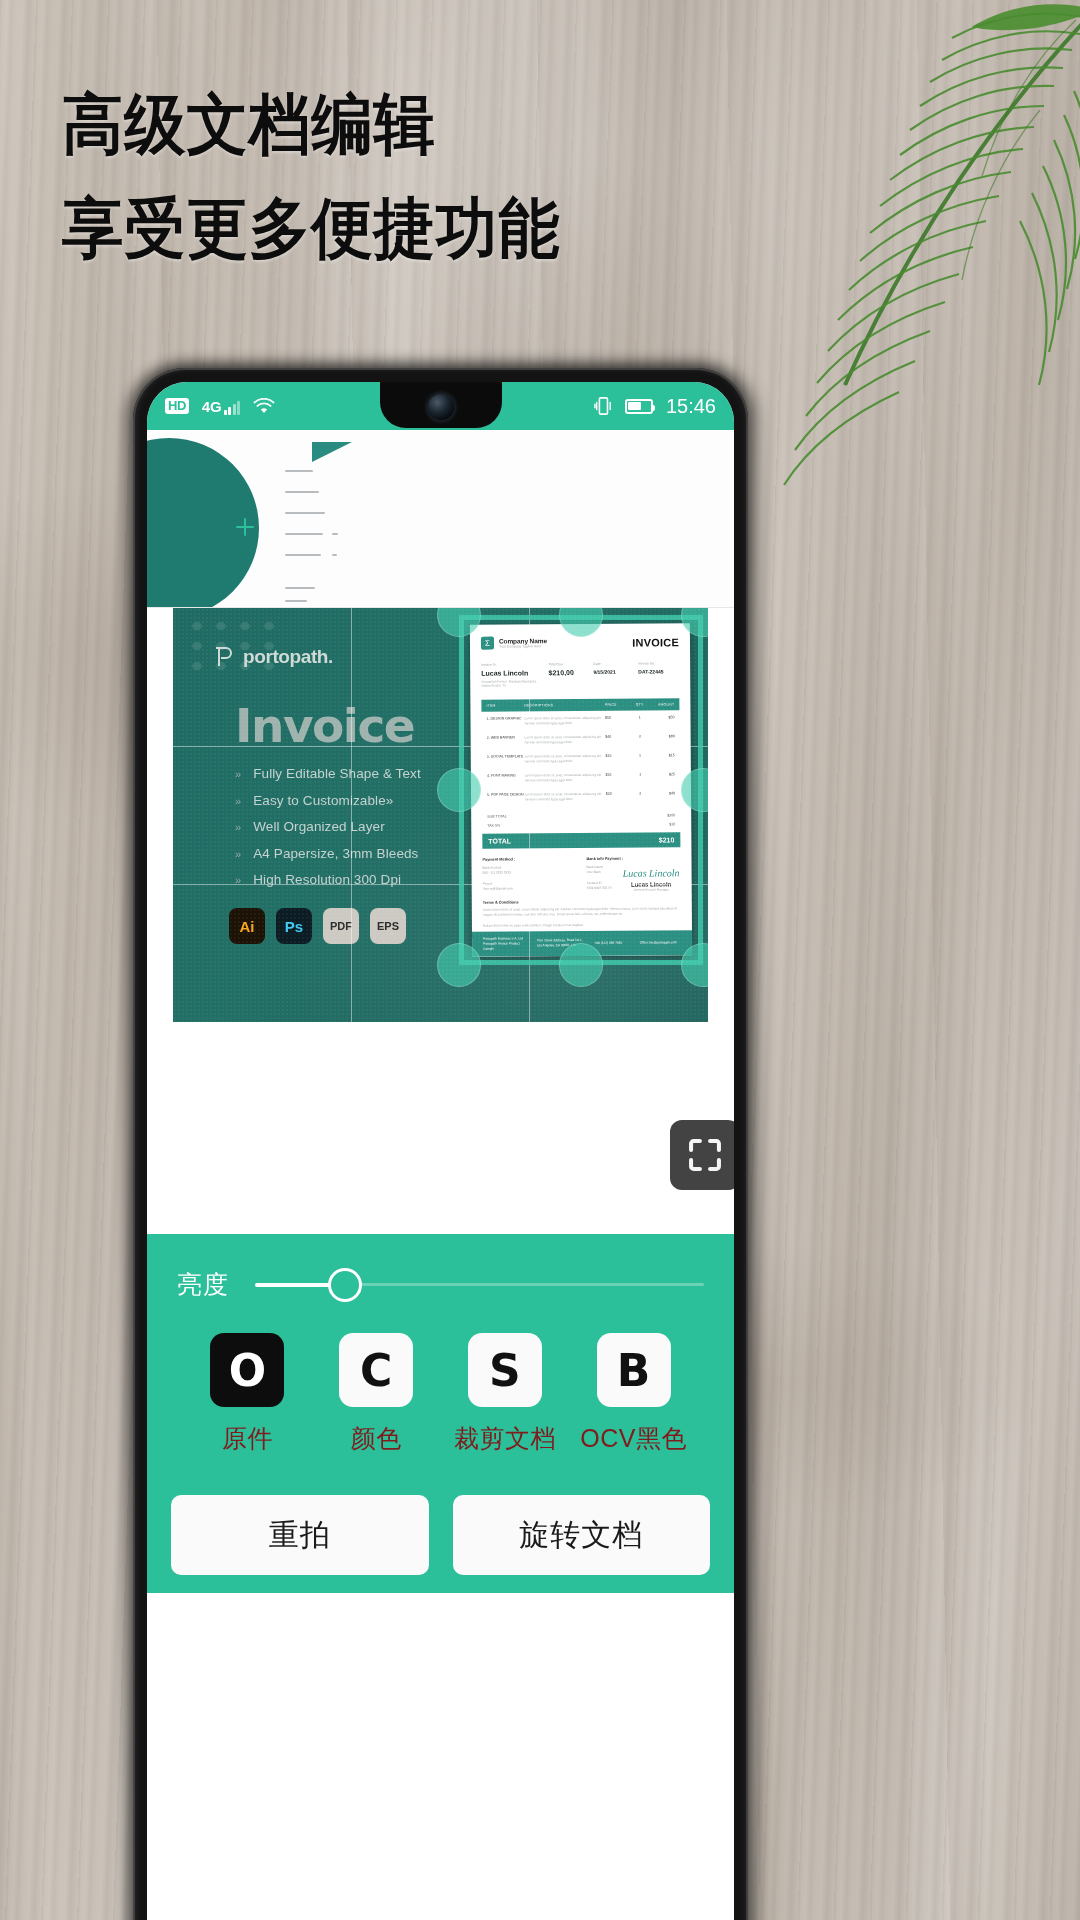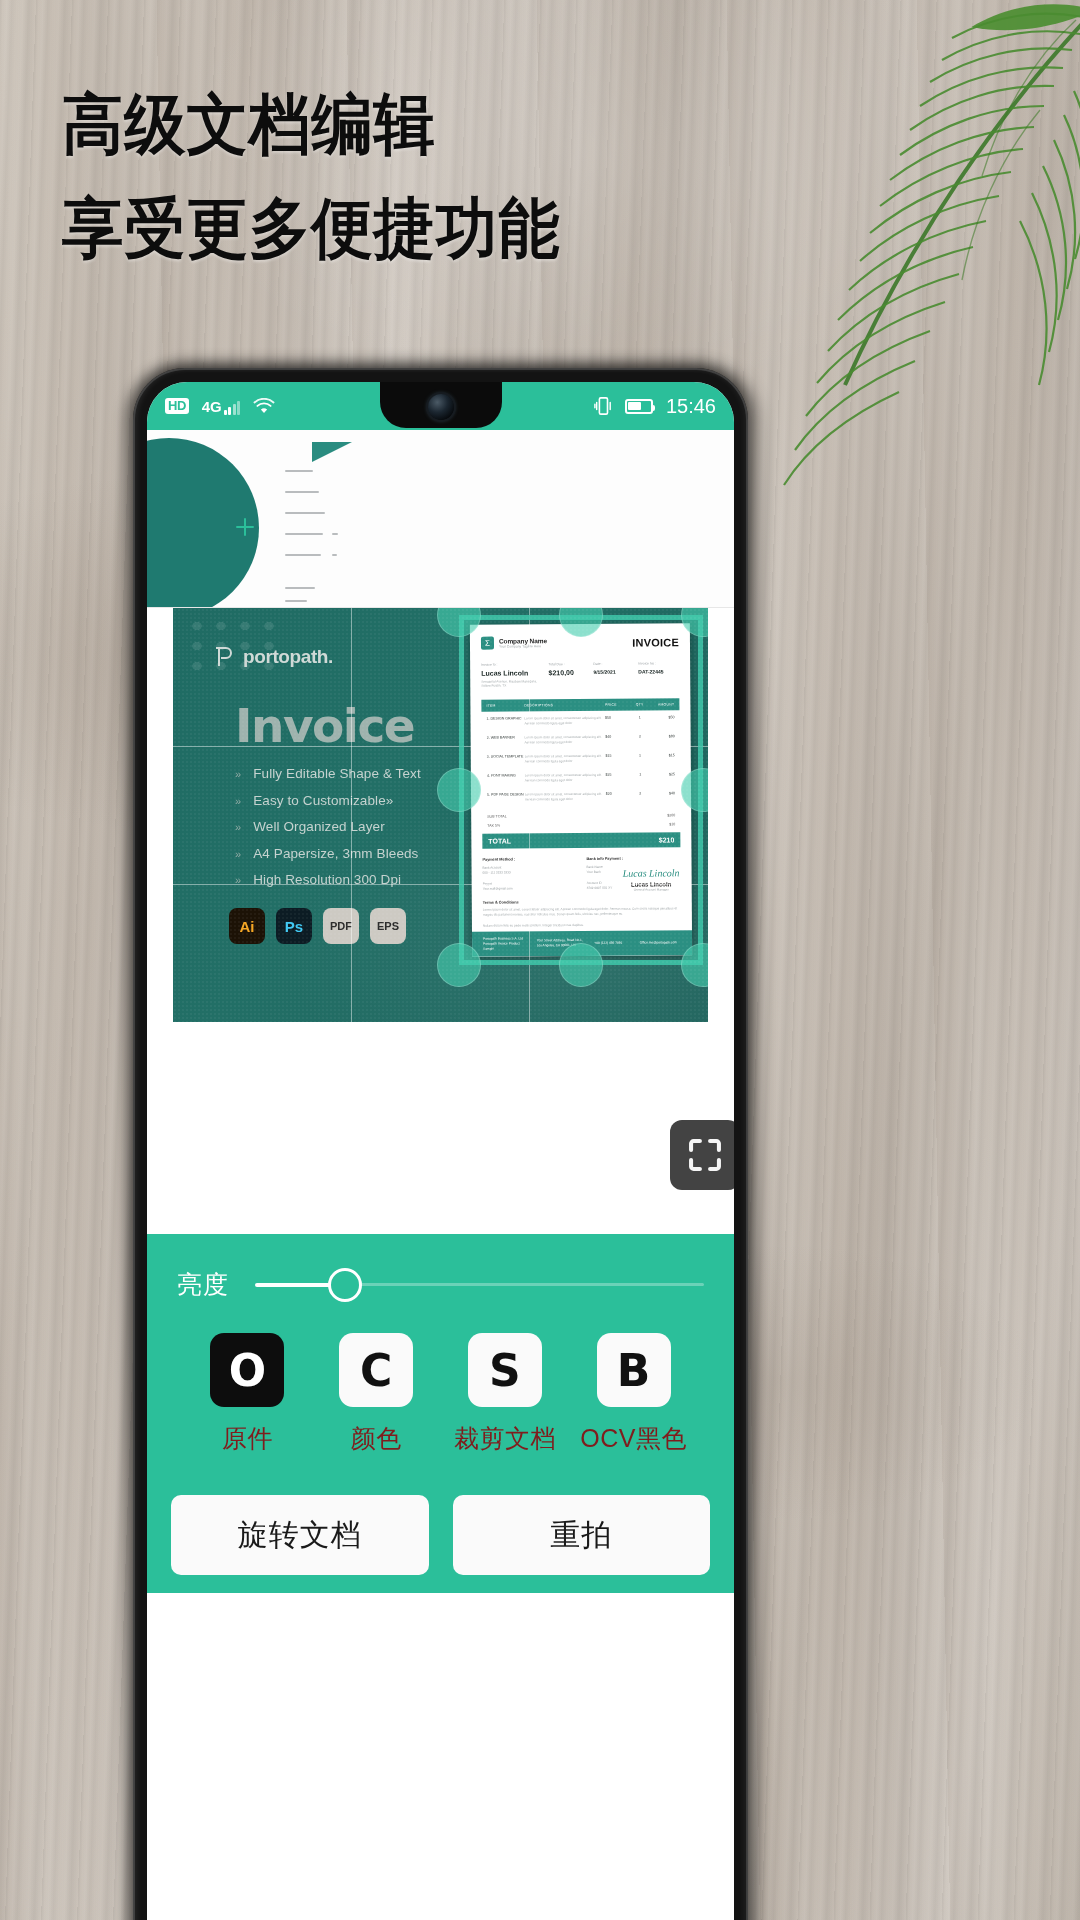--- a/index.html
+++ b/index.html
@@ -587,19 +587,19 @@
           <div class="fchip light">S</div>
           <div class="flabel">裁剪文档</div>
         </div>
         <div class="filter">
           <div class="fchip light">B</div>
           <div class="flabel">OCV黑色</div>
         </div>
       </div>
 
       <div class="actions">
+        <div class="act">重拍</div>
         <div class="act">旋转文档</div>
-        <div class="act">重拍</div>
       </div>
     </div>
 
   </div>
 </div>
 
 </body></html>

